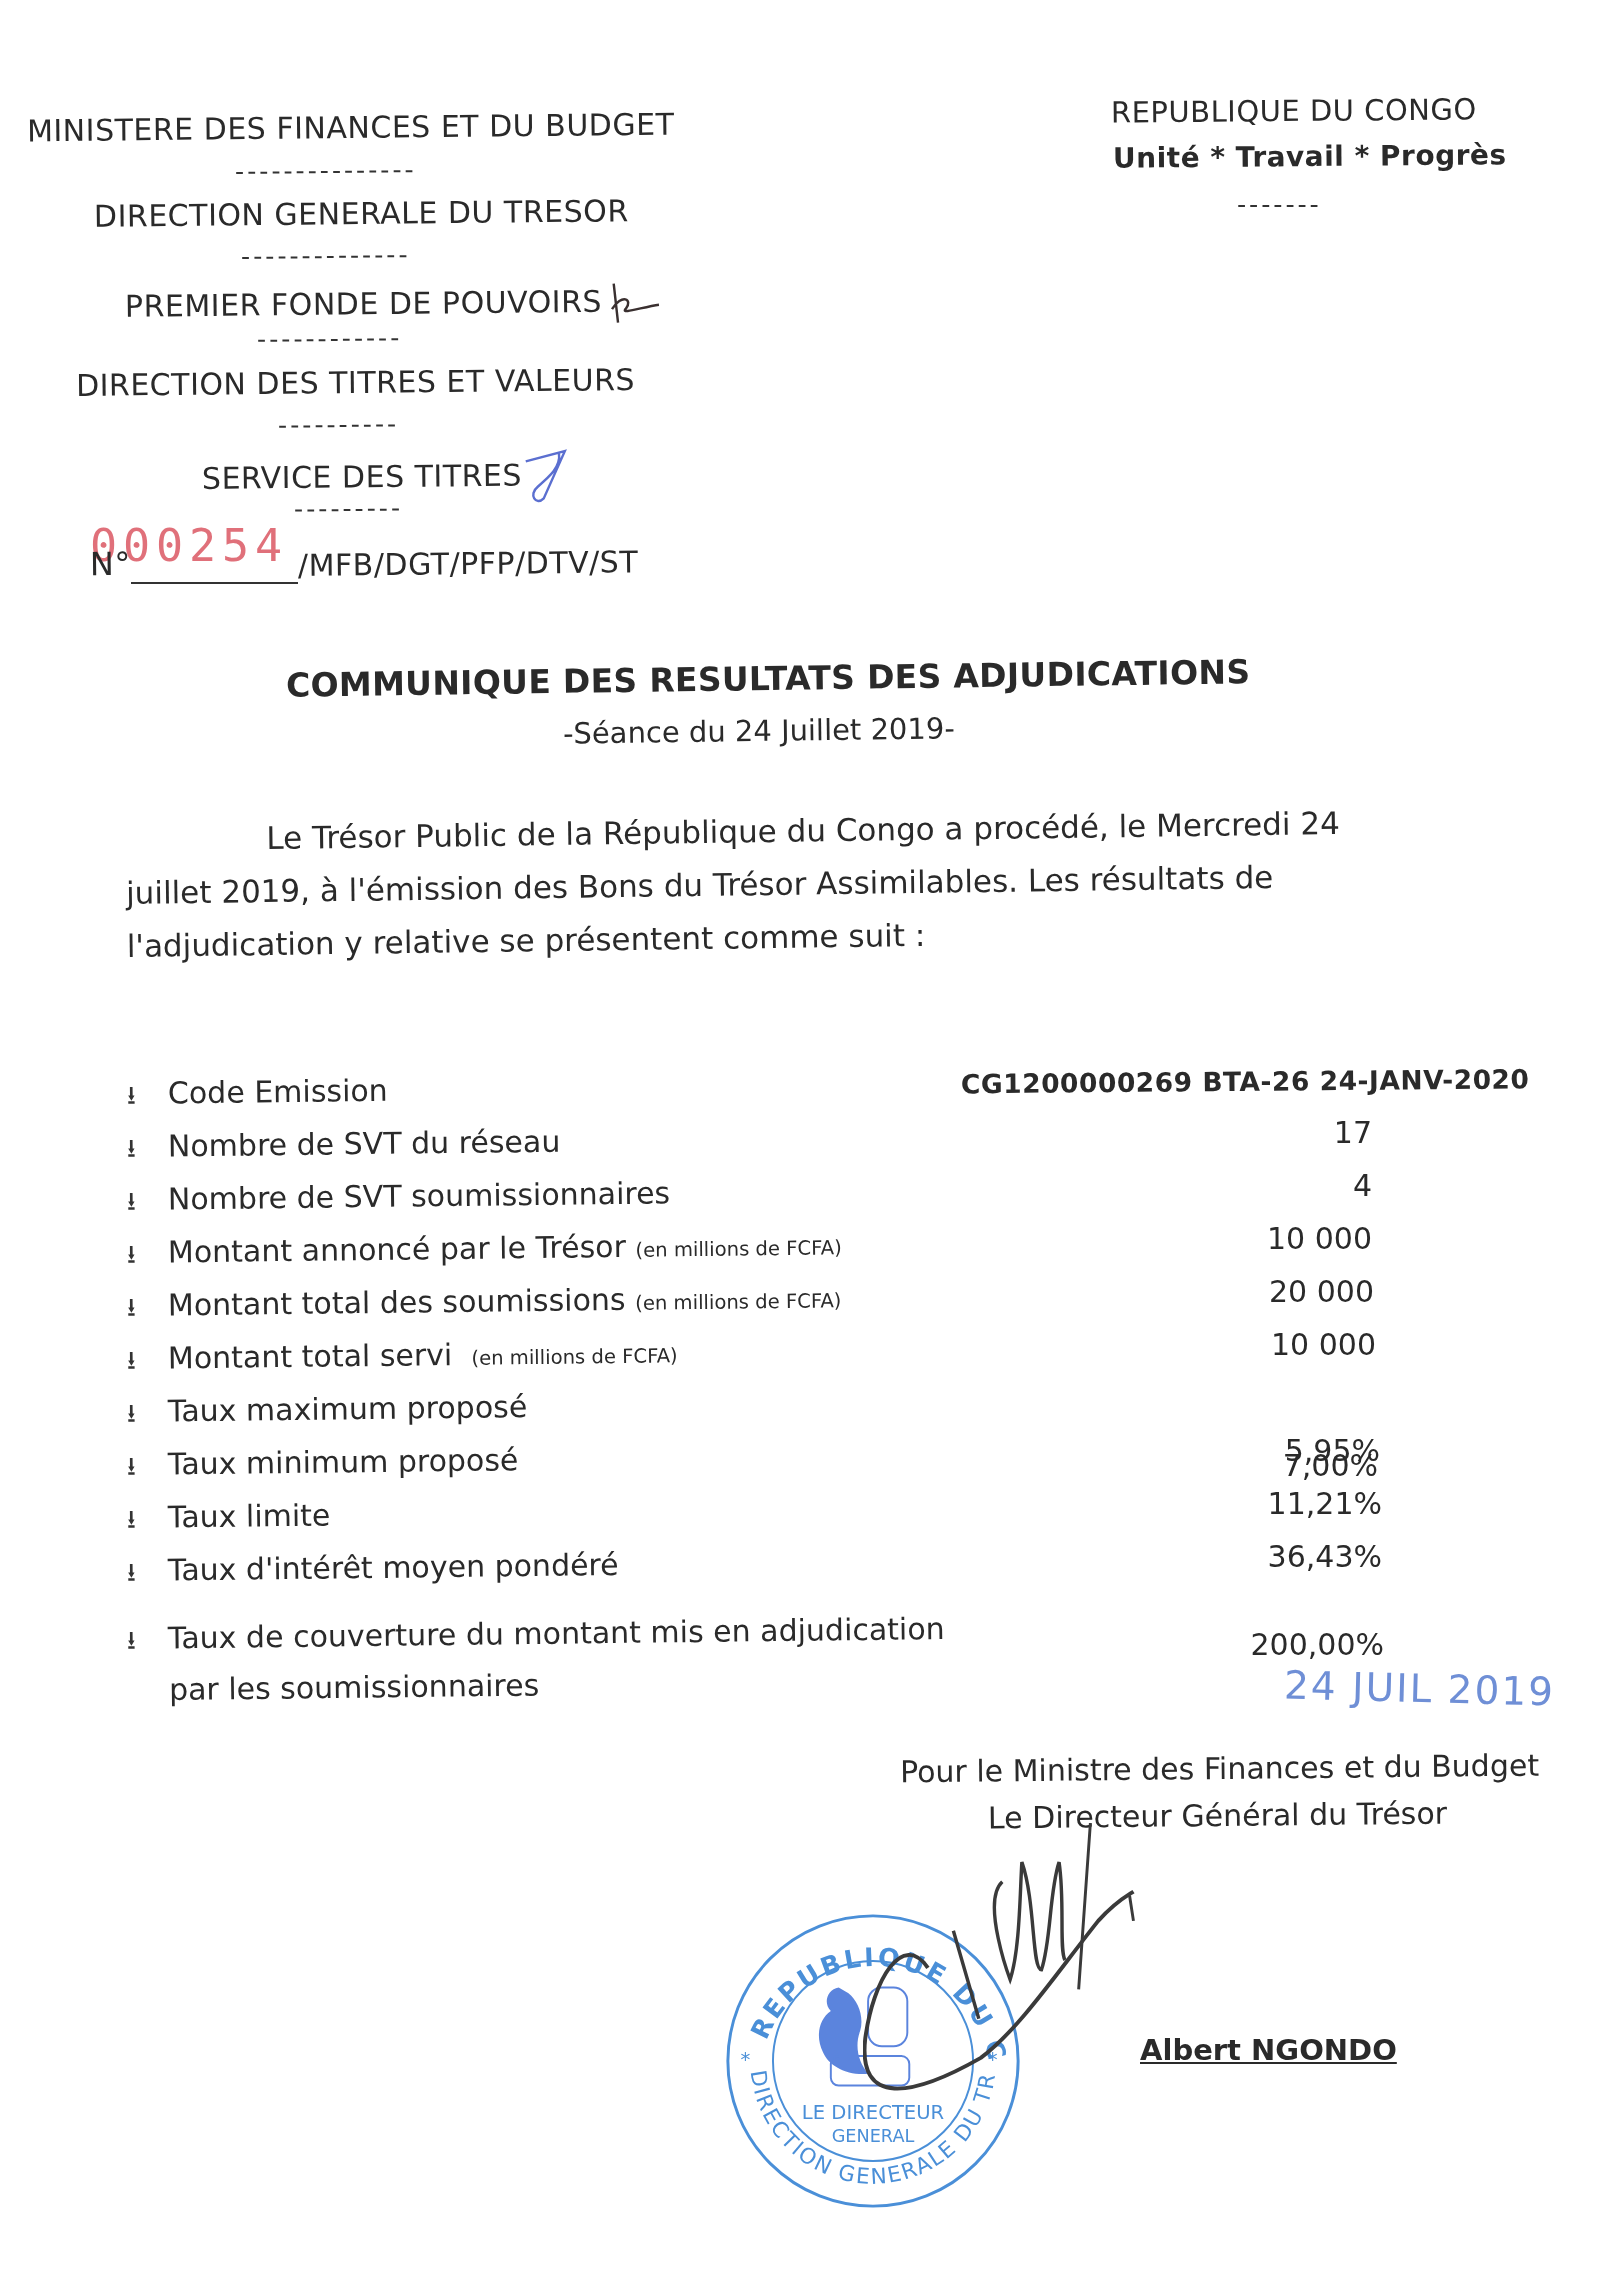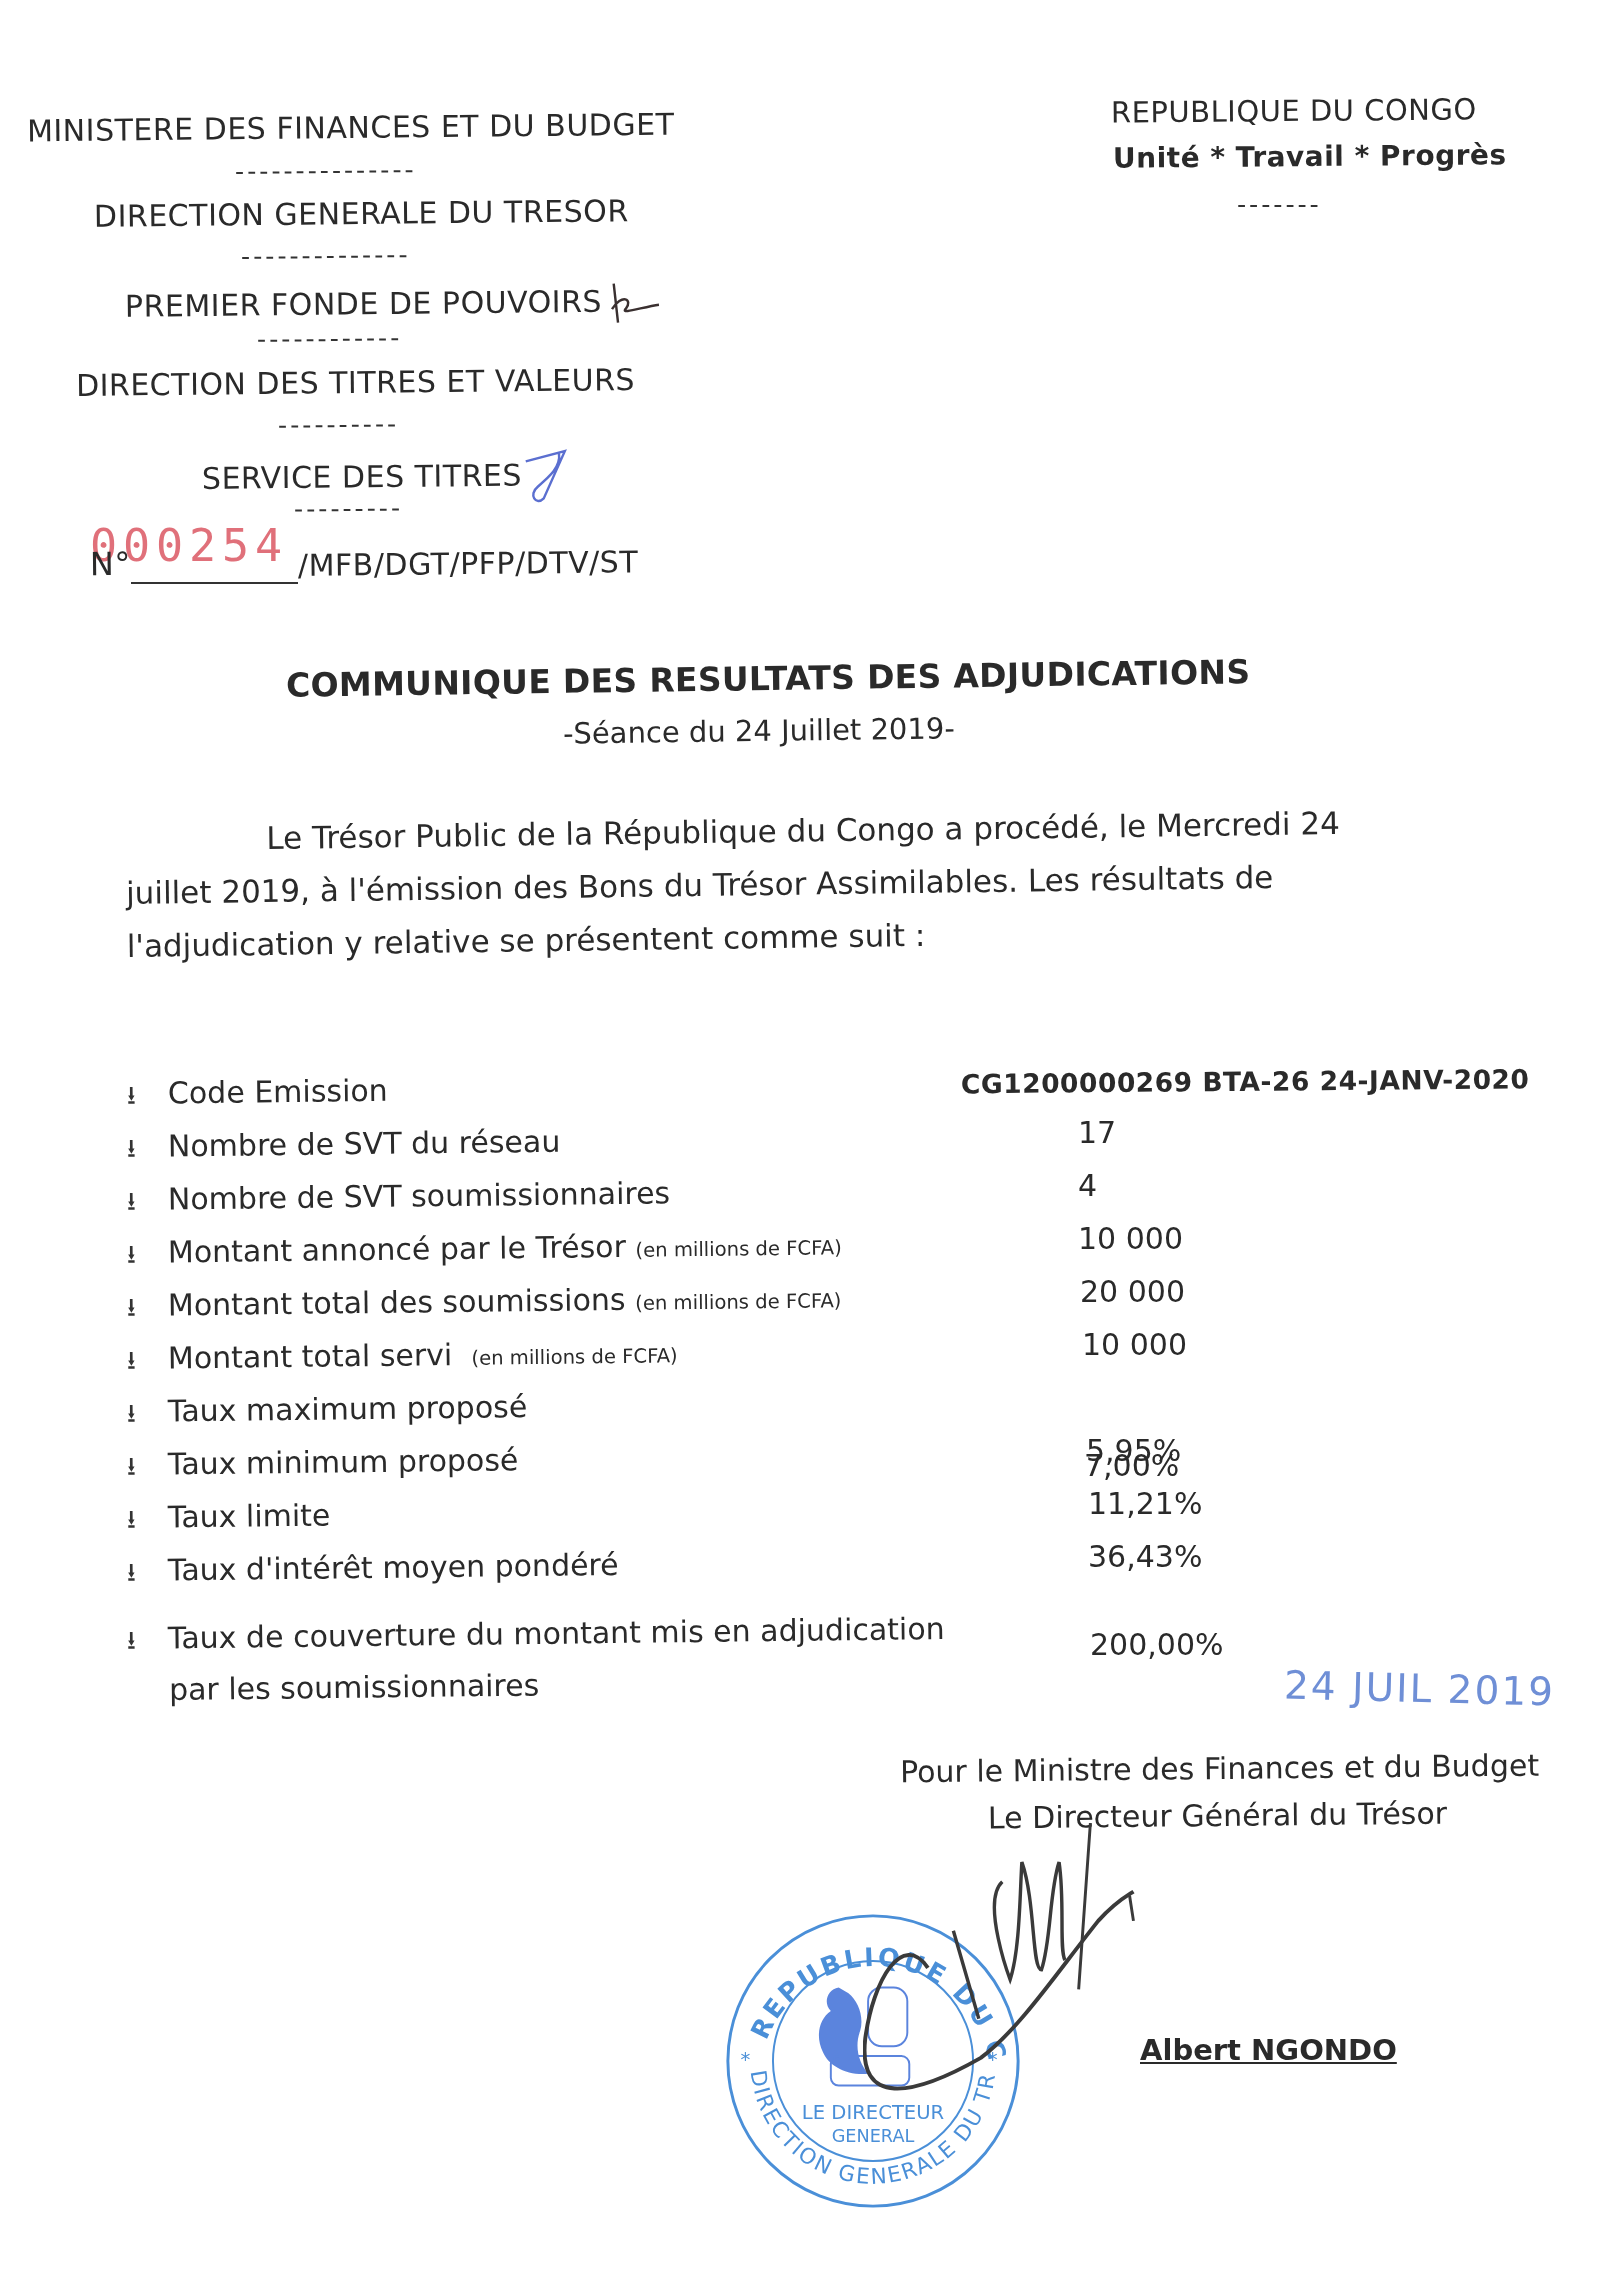--- a/index.html
+++ b/index.html
@@ -13,21 +13,21 @@
   #left-header .hdr, #left-header .dash { transform: rotate(-0.6deg); }
   .ref-number {
     color: #e0707a; font-size: 45px; letter-spacing: 5.9px; font-family: "DejaVu Sans Mono", monospace;
   }
   .title { font-size: 33px; font-weight: bold; letter-spacing: 0.3px; transform: rotate(-0.8deg); }
   .subtitle { font-size: 29px; transform: rotate(-0.8deg); }
   .para { font-size: 31px; line-height: 53px; transform: rotate(-0.8deg); transform-origin: left top; }
   .item { position: absolute; left: 127px; font-size: 30px; white-space: nowrap; transform: rotate(-0.7deg); transform-origin: left center;}
   .item .arrow { display: inline-block; width: 41px; font-size: 25.5px; color: #333; }
   .item .small { font-size: 19.6px; }
-  .val { position: absolute; font-size: 30px; white-space: nowrap; text-align: left; width: 294px; }
+  .val { position: absolute; font-size: 30px; white-space: nowrap; text-align: right; width: 294px; }
   .code { font-size: 26.5px; font-weight: bold; letter-spacing: 0.5px; }
   .stamp-date { color: #6f8fd6; font-size: 39px; letter-spacing: 2px; transform: rotate(1.5deg); }
   .sig-line { font-size: 30px; white-space: nowrap; transform: rotate(-0.6deg); }
   .signer { font-size: 29px; font-weight: bold; text-decoration: underline; white-space: nowrap; }
 </style>
 </head>
 <body>
 
 <div id="left-header">
   <div class="abs hdr" style="left:27.4px; top:110px;">MINISTERE DES FINANCES ET DU BUDGET</div>

